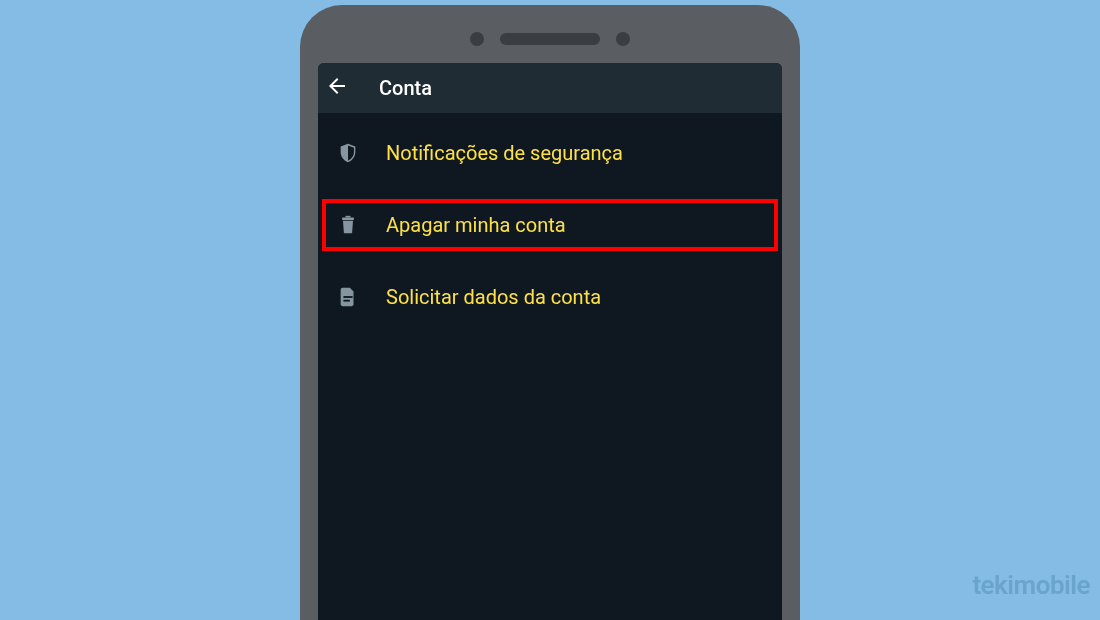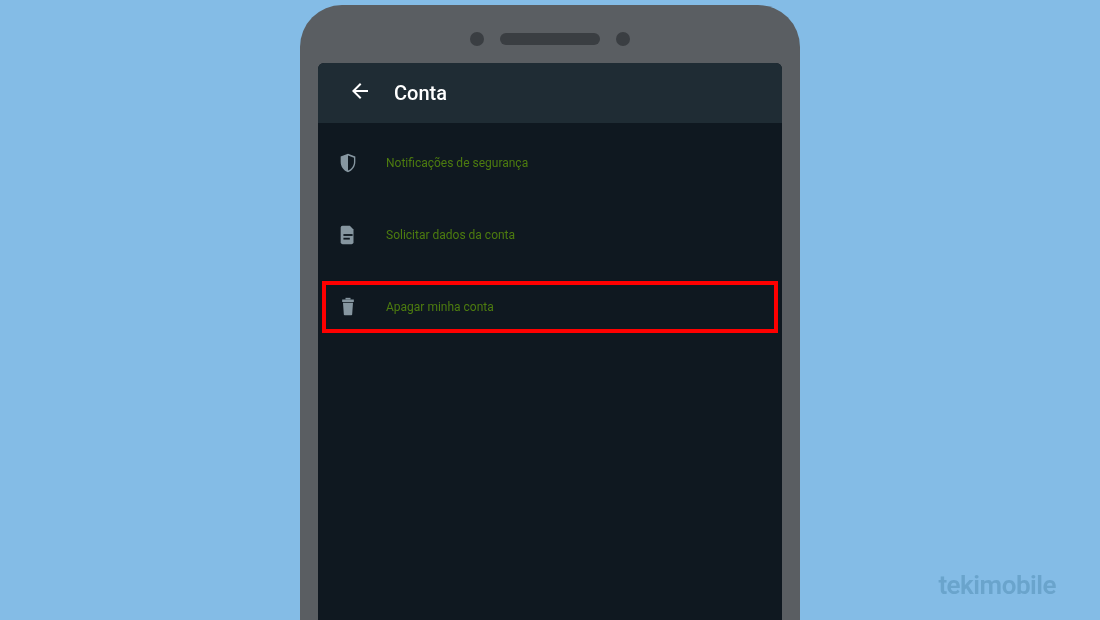--- a/index.html
+++ b/index.html
@@ -43,26 +43,26 @@
     .sensor-right { right: 170px; }
     .screen {
       width: 100%;
       height: 100%;
       background: #0f1820;
       border-radius: 6px 6px 0 0;
       overflow: hidden;
       position: relative;
     }
     .app-bar {
-      height: 60px;
+      height: 50px;
       background: #1f2c34;
       display: flex;
       align-items: center;
-      padding: 0 30px;
-      gap: 22px;
+      padding: 0 7px;
+      gap: 30px;
     }
     .app-bar svg { flex-shrink: 0; }
     .app-title {
       color: #fff;
       font-size: 20px;
       font-weight: 500;
     }
     .menu-list {
       padding-top: 4px;
     }
@@ -76,36 +76,36 @@
     }
     .menu-icon {
       width: 24px;
       height: 24px;
       display: flex;
       align-items: center;
       justify-content: center;
       flex-shrink: 0;
     }
     .menu-label {
-      color: #4d7c0f;
-      font-size: 12px;
+      color: #fde047;
+      font-size: 20px;
       font-weight: 400;
     }
     .highlight-box {
       position: absolute;
       border: 4px solid #ff0000;
       left: 4px;
       right: 4px;
       top: 10px;
       bottom: 10px;
       pointer-events: none;
     }
     .watermark {
       position: absolute;
-      right: 44px;
+      right: 10px;
       bottom: 20px;
       color: #6aa4cc;
       font-size: 26px;
       font-weight: 600;
       letter-spacing: -0.5px;
     }
   </style>
 </head>
 <body>
 
@@ -132,38 +132,38 @@
             <path d="M12 2 L4 5 v6 c0 5 3.4 9.7 8 11 4.6-1.3 8-6 8-11 V5 L12 2z M12 3.8 L18.5 6.3 v4.7 c0 4.1-2.7 8-6.5 9.3 V3.8z" fill="#8696a0"></path>
           </svg>
         </span>
         <span class="menu-label">Notificações de segurança</span>
       </div>
 
 
 
       <div class="menu-item">
         <span class="menu-icon">
-          <svg width="22" height="22" viewBox="0 0 24 24">
-            <path d="M6 2 h8 l4 4 v14 a2 2 0 0 1-2 2 H6 a2 2 0 0 1-2-2 V4 a2 2 0 0 1 2-2z" fill="#8696a0"></path>
-            <rect x="7" y="11" width="10" height="2" fill="#0f1820"></rect>
-            <rect x="7" y="15" width="7" height="2" fill="#0f1820"></rect>
-          </svg>
-        </span>
-        <span class="menu-label">Solicitar dados da conta</span>
-      </div>
-
-      <div class="menu-item">
-        <span class="menu-icon">
           <svg width="20" height="22" viewBox="0 0 24 24">
             <rect x="5" y="3" width="14" height="3" fill="#8696a0"></rect>
             <rect x="9" y="1" width="6" height="2" fill="#8696a0"></rect>
             <path d="M6 7 h12 l-1 14 a1 1 0 0 1-1 1 H8 a1 1 0 0 1-1-1 L6 7z" fill="#8696a0"></path>
           </svg>
         </span>
         <span class="menu-label">Apagar minha conta</span>
         <div class="highlight-box"></div>
       </div>
 
+      <div class="menu-item">
+        <span class="menu-icon">
+          <svg width="22" height="22" viewBox="0 0 24 24">
+            <path d="M6 2 h8 l4 4 v14 a2 2 0 0 1-2 2 H6 a2 2 0 0 1-2-2 V4 a2 2 0 0 1 2-2z" fill="#8696a0"></path>
+            <rect x="7" y="11" width="10" height="2" fill="#0f1820"></rect>
+            <rect x="7" y="15" width="7" height="2" fill="#0f1820"></rect>
+          </svg>
+        </span>
+        <span class="menu-label">Solicitar dados da conta</span>
+      </div>
+
     </div>
   </div>
 </div>
 
 <div class="watermark">tekimobile</div>
 
 </body></html>

